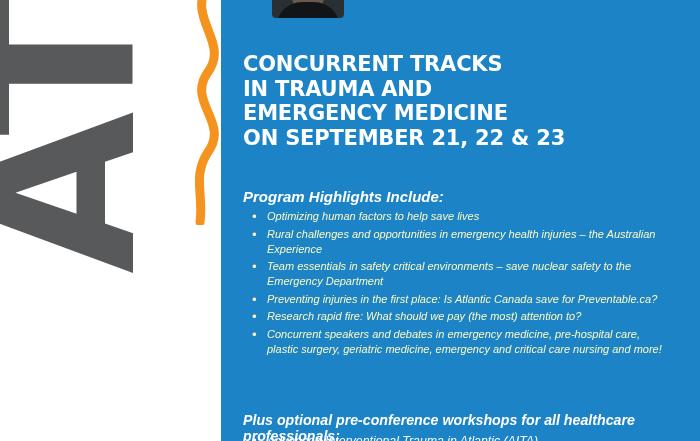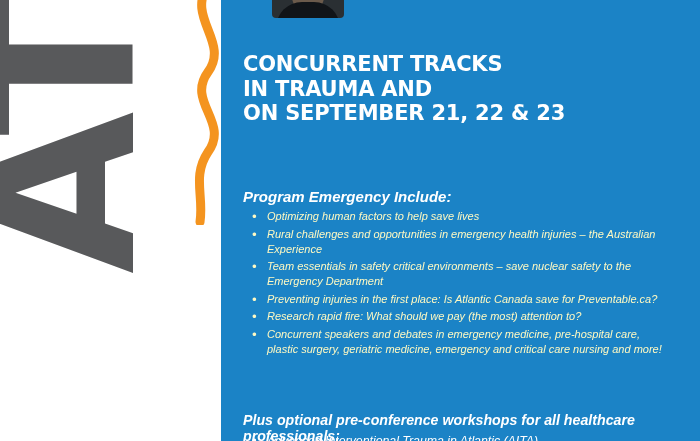--- a/index.html
+++ b/index.html
@@ -243,24 +243,25 @@
       </div>
       <div class="speaker-role">
 
         <span class="line2">of Care and Education</span>
       </div>
     </div>
 
     <div class="headline">
       <div>CONCURRENT TRACKS</div>
       <div>IN TRAUMA AND</div>
+      <div>EMERGENCY MEDICINE</div>
       <div>ON SEPTEMBER 21, 22 &amp; 23</div>
     </div>
 
-    <div class="highlights-title">Program Emergency Include:</div>
+    <div class="highlights-title">Program Highlights Include:</div>
     <ul class="highlights">
       <li>Optimizing human factors to help save lives</li>
       <li>Rural challenges and opportunities in emergency health injuries – the Australian Experience</li>
       <li>Team essentials in safety critical environments – save nuclear safety to the Emergency Department</li>
       <li>Preventing injuries in the first place: Is Atlantic Canada save for Preventable.ca?</li>
       <li>Research rapid fire: What should we pay (the most) attention to?</li>
       <li>Concurrent speakers and debates in emergency medicine, pre-hospital care, plastic surgery, geriatric medicine, emergency and critical care nursing and more!</li>
     </ul>
 
     <div class="workshops-title">Plus optional pre-conference workshops for all healthcare professionals:</div>

